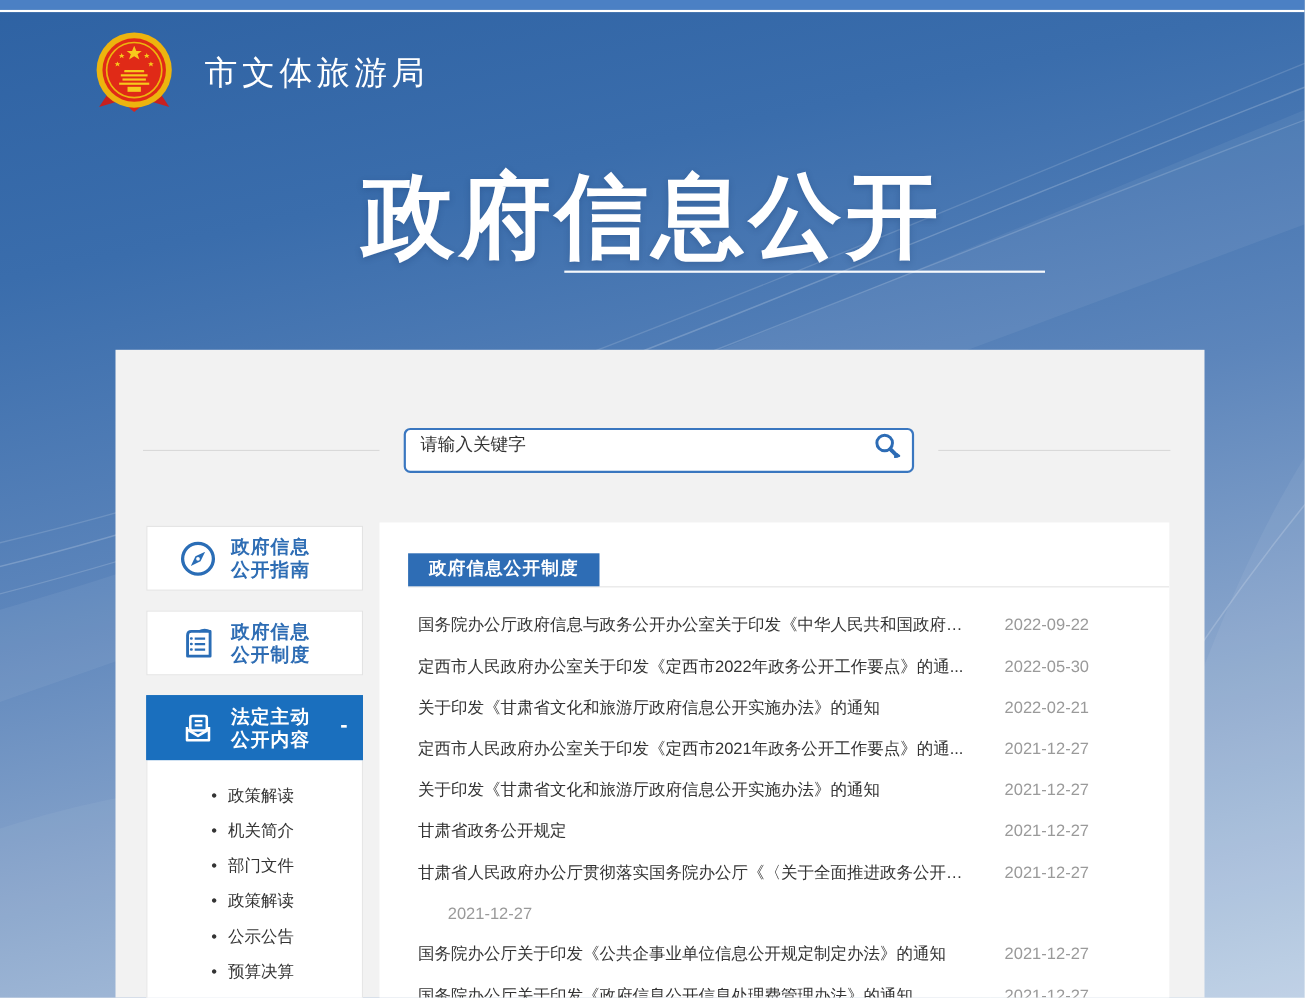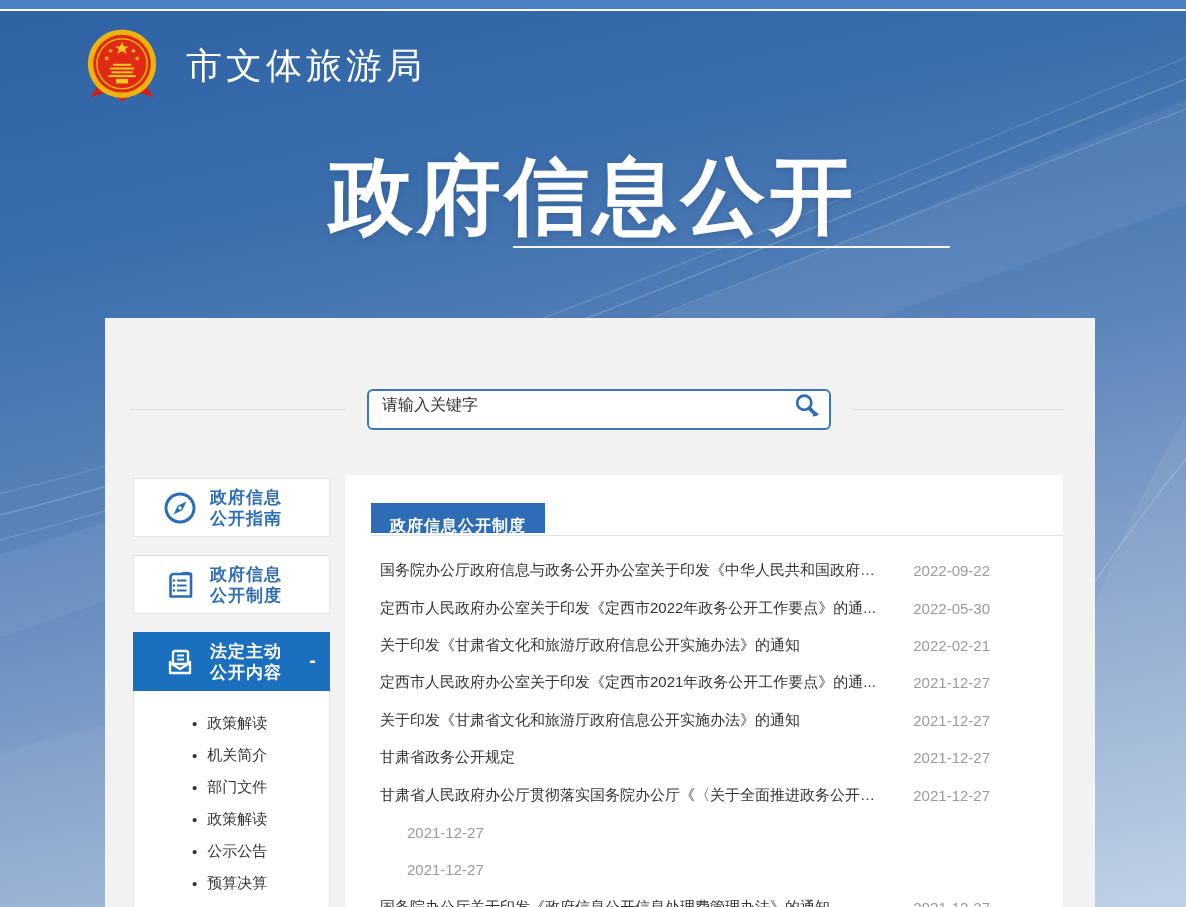--- a/index.html
+++ b/index.html
@@ -15,21 +15,21 @@
     background:linear-gradient(168deg,#2e62a3 0%,#3a6dac 22%,#5c85bb 48%,#8aa6cc 72%,#bccfe5 100%);
   }
   
   .top-strip{position:relative;z-index:3;height:9px;background:#4b80c4;}
   .top-line{position:relative;z-index:3;height:2px;background:#ffffff;}
   
   .waves{position:absolute;inset:0;z-index:1;}
   
   .brand{position:absolute;z-index:4;left:84px;top:28px;display:flex;align-items:center;cursor:pointer;}
   .brand .emblem{width:76px;height:76px;flex:0 0 auto;}
-  .brand .site-name{margin-left:26px;color:#ffffff;font-size:36px;letter-spacing:4px;font-weight:400;}
+  .brand .site-name{margin-left:26px;color:#ffffff;font-size:30px;letter-spacing:4px;font-weight:400;}
   
   .hero-title{
     position:absolute;z-index:2;left:0;top:140px;width:100%;
     text-align:center;color:#ffffff;font-size:84px;font-weight:bold;letter-spacing:4px;
     text-shadow:0 2px 6px rgba(20,50,100,.25);
   }
   .hero-underline{position:absolute;z-index:2;left:513px;top:246px;width:437px;height:2px;background:rgba(255,255,255,.95);}
   
   .panel{position:absolute;z-index:2;left:105px;top:318px;width:990px;height:589px;background:#f2f2f2;}
   
@@ -57,21 +57,21 @@
   .nav-item .nav-label{font-size:17px;line-height:21px;font-weight:bold;color:var(--accent-blue);letter-spacing:1px;}
   .nav-item.active{background:var(--active-blue);border-color:var(--active-blue);}
   .nav-item.active .nav-label{color:#ffffff;}
   .collapse-indicator{position:absolute;right:13px;top:50%;transform:translateY(-58%);color:#fff;font-size:20px;font-weight:bold;}
   .sub-list{background:#ffffff;border:1px solid #e6e6e6;border-top:none;margin-top:-18px;padding:16px 0 12px 0;min-height:240px;}
   .sub-item{height:32px;display:flex;align-items:center;padding-left:58px;font-size:15px;color:#333;cursor:pointer;}
   .sub-item .bullet{color:#333;margin-right:10px;font-size:15px;line-height:1;}
   
   .main{position:absolute;left:240px;top:157px;width:718px;height:432px;background:#ffffff;overflow:hidden;}
   .section-tab{
-    display:inline-block;margin:28px 8px 0 26px;height:30px;line-height:30px;padding:8px 19px;
+    display:inline-block;margin:28px 8px 0 26px;height:30px;line-height:30px;padding:0 19px;
     background:var(--tab-blue);color:#ffffff;font-size:16px;font-weight:bold;letter-spacing:1px;
   }
   .section-divider{height:1px;background:#e3e3e3;margin-left:26px;}
   .article-list{margin-top:16px;}
   .article-row{
     height:37.4px;display:flex;align-items:center;justify-content:space-between;
     padding:0 73px 0 35px;cursor:pointer;
   }
   .article-title{
     font-size:15px;color:#333;white-space:nowrap;overflow:hidden;text-overflow:ellipsis;max-width:555px;
@@ -250,20 +250,21 @@
         <div class="article-row">
           <span class="article-title">甘肃省人民政府办公厅贯彻落实国务院办公厅《〈关于全面推进政务公开工作...</span>
           <span class="article-date">2021-12-27</span>
         </div>
 
         <div class="article-row">
           <span class="article-date">2021-12-27</span>
         </div>
 
         <div class="article-row">
+          <span class="article-title">国务院办公厅关于印发《公共企事业单位信息公开规定制定办法》的通知</span>
           <span class="article-date">2021-12-27</span>
         </div>
 
         <div class="article-row">
           <span class="article-title">国务院办公厅关于印发《政府信息公开信息处理费管理办法》的通知</span>
           <span class="article-date">2021-12-27</span>
         </div>
       </div>
   </div>
 

